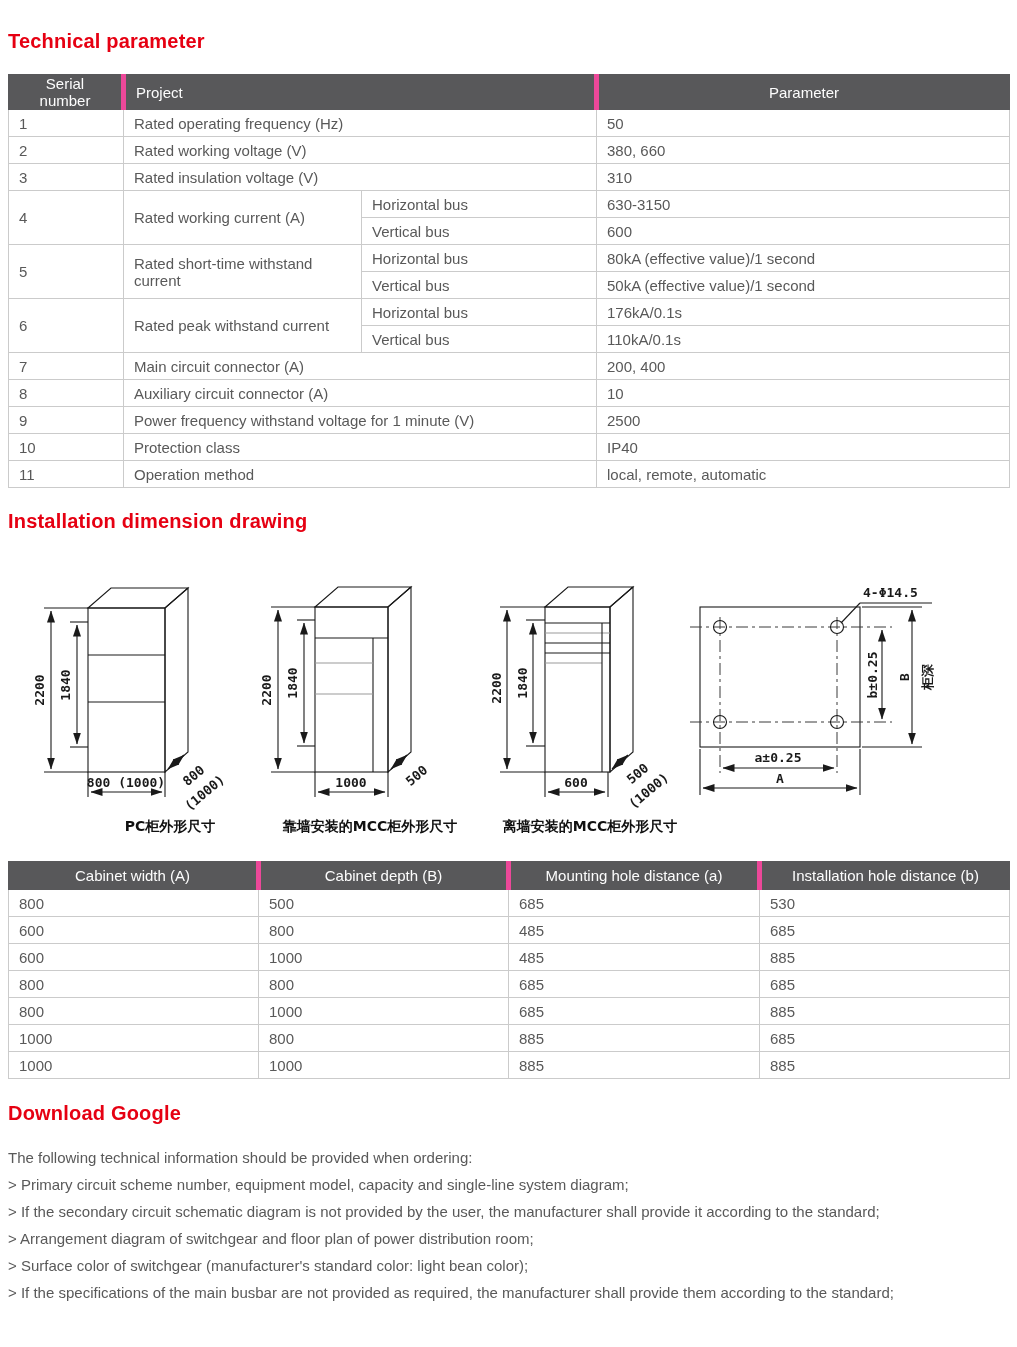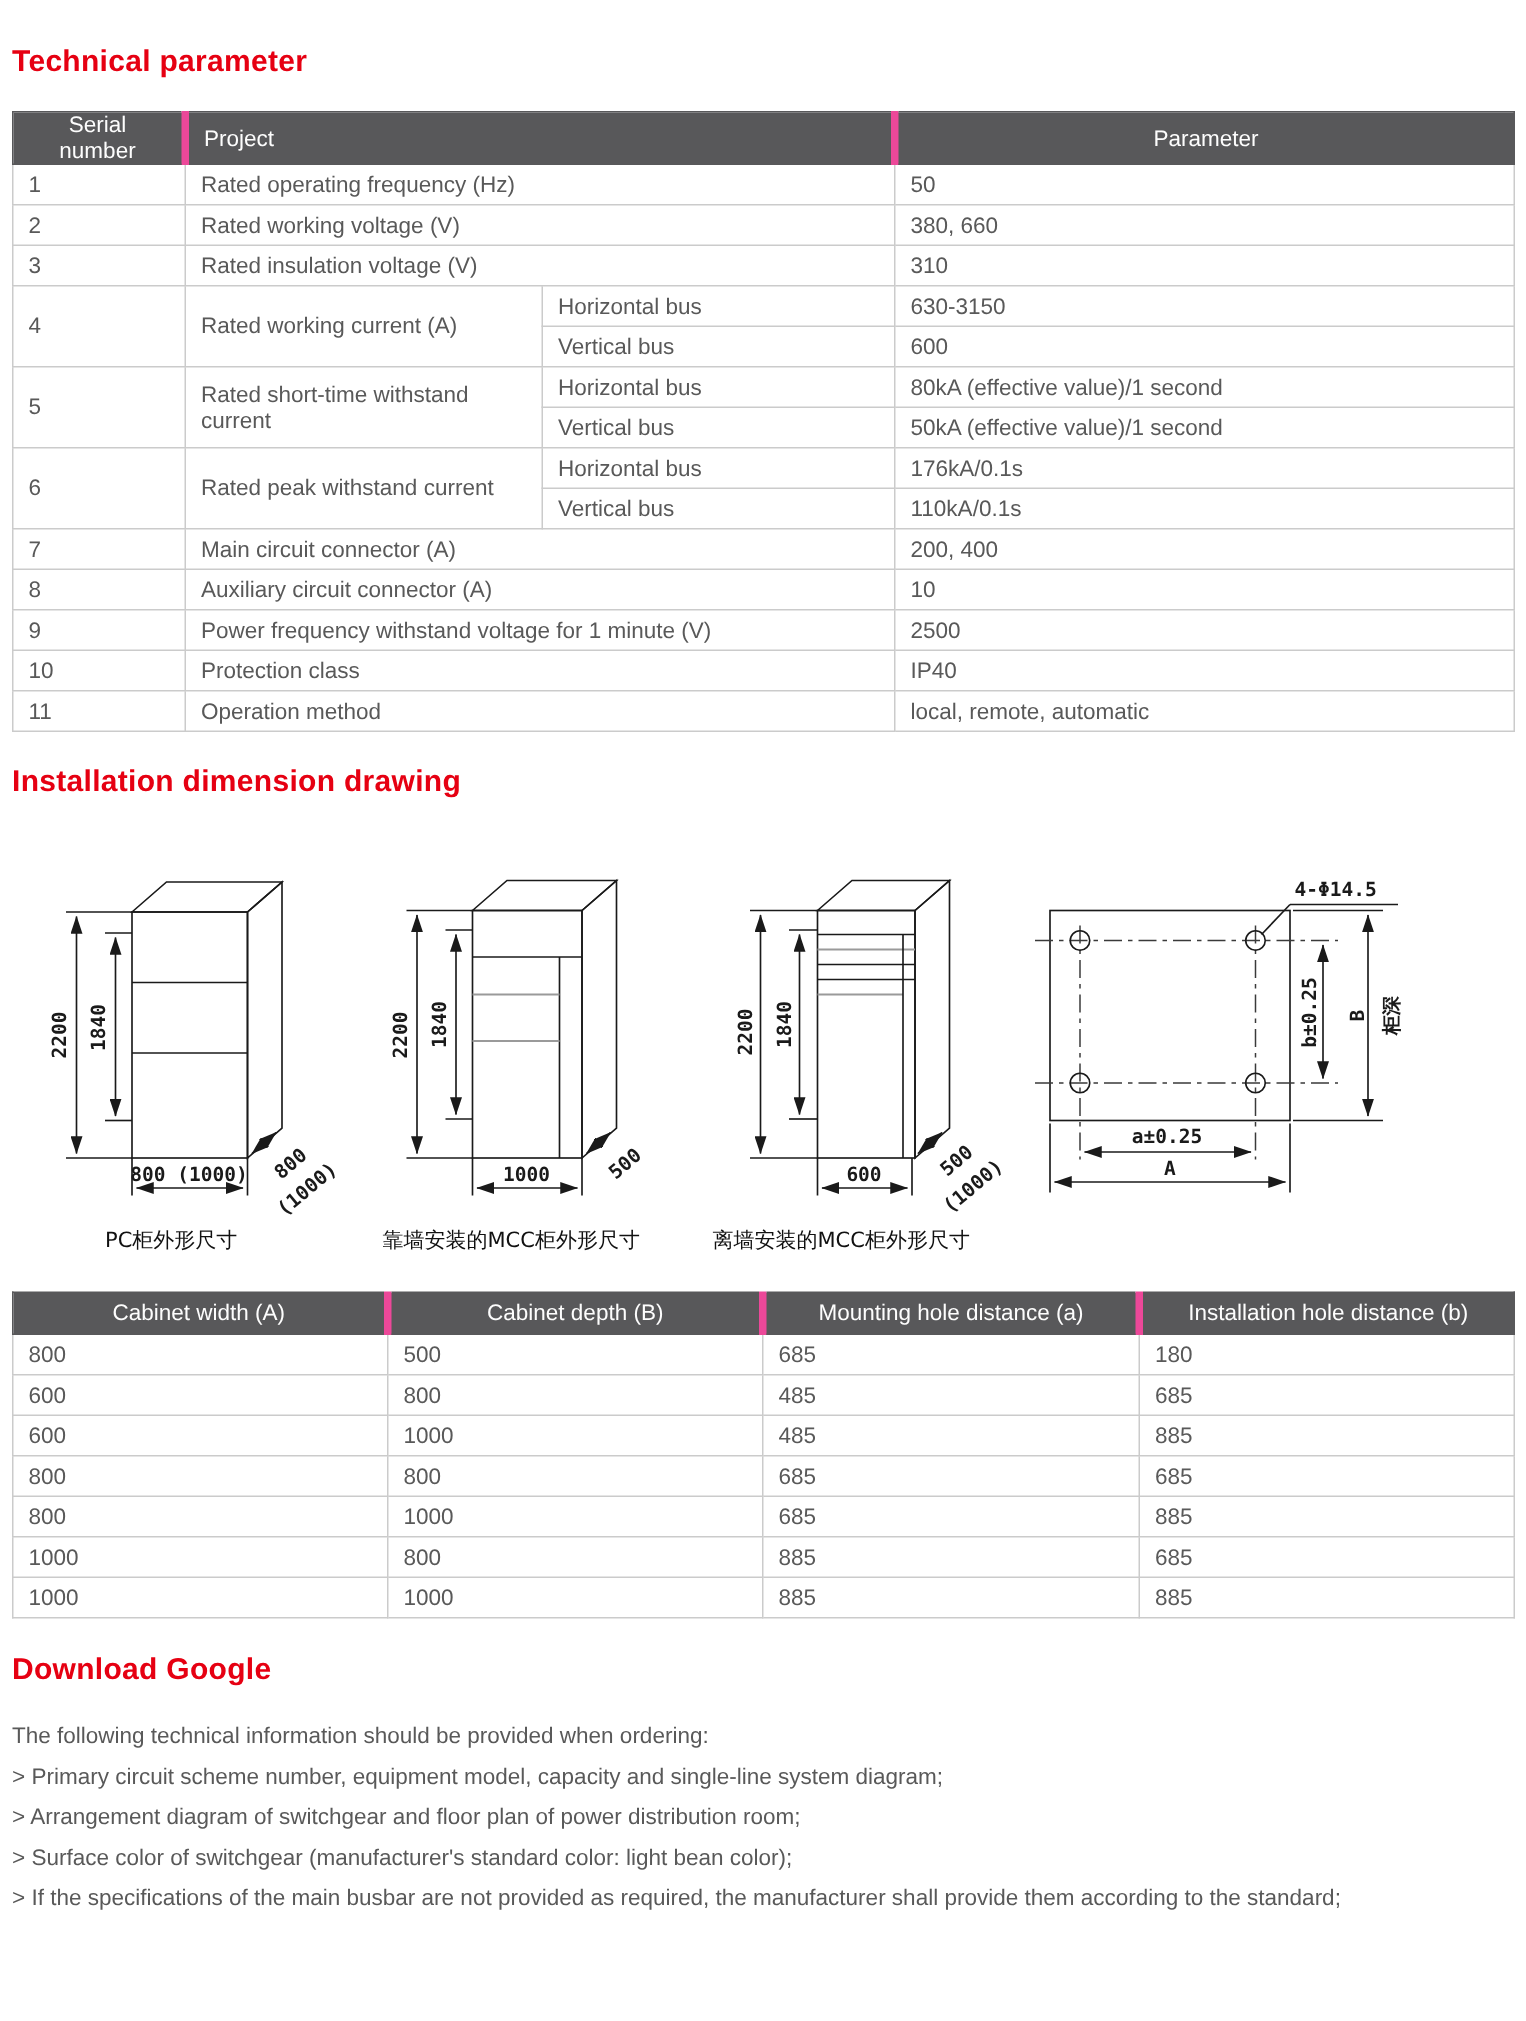--- a/index.html
+++ b/index.html
@@ -33,21 +33,21 @@
   .drawing svg { display:block; }
   .ln  { stroke:#1a1a1a; stroke-width:1.1; fill:none; }
   .lng { stroke:#9a9a9a; stroke-width:1.2; fill:none; }
   .dim { stroke:#1a1a1a; stroke-width:1.1; fill:none; }
   .cl  { stroke:#3a3a3a; stroke-width:1; fill:none; stroke-dasharray:12 4 3 4; }
   .dtxt {
     font-family:"DejaVu Sans Mono", monospace; font-size:13px;
     fill:#1a1a1a; font-weight:bold;
   }
   .caption {
-    position:absolute; font-size:14px; font-weight:normal;
+    position:absolute; text-align:center; font-size:14px; font-weight:bold;
     color:#111; font-family:"DejaVu Sans", sans-serif;
   }
   
   .dl-text { position:absolute; left:8px; width:1001px; font-size:15px;
     color:#595959; }
   .dl-text div { height:27px; line-height:27px; white-space:nowrap; }
 </style>
 </head>
 <body>
 
@@ -314,21 +314,21 @@
         <th class="c">Cabinet depth (B)</th>
         <th class="c">Mounting hole distance (a)</th>
         <th class="c">Installation hole distance (b)</th>
       </tr>
     </thead>
     <tbody>
       <tr>
         <td class="c">800</td>
         <td class="c">500</td>
         <td class="c">685</td>
-        <td class="c">180</td>
+        <td class="c">530</td>
       </tr>
       <tr>
         <td class="c">600</td>
         <td class="c">800</td>
         <td class="c">485</td>
         <td class="c">685</td>
       </tr>
       <tr>
         <td class="c">600</td>
         <td class="c">1000</td>
@@ -360,18 +360,19 @@
         <td class="c">885</td>
       </tr>
     </tbody>
   </table>
 
   <div class="sec-title" style="top:1102px;">Download Google</div>
 
   <div class="dl-text" style="top:1144px;">
     <div>The following technical information should be provided when ordering:</div>
     <div>&gt; Primary circuit scheme number, equipment model, capacity and single-line system diagram;</div>
+    <div>&gt; If the secondary circuit schematic diagram is not provided by the user, the manufacturer shall provide it according to the standard;</div>
     <div>&gt; Arrangement diagram of switchgear and floor plan of power distribution room;</div>
     <div>&gt; Surface color of switchgear (manufacturer's standard color: light bean color);</div>
     <div>&gt; If the specifications of the main busbar are not provided as required, the manufacturer shall provide them according to the standard;</div>
   </div>
 
 </div>
 
 </body></html>

